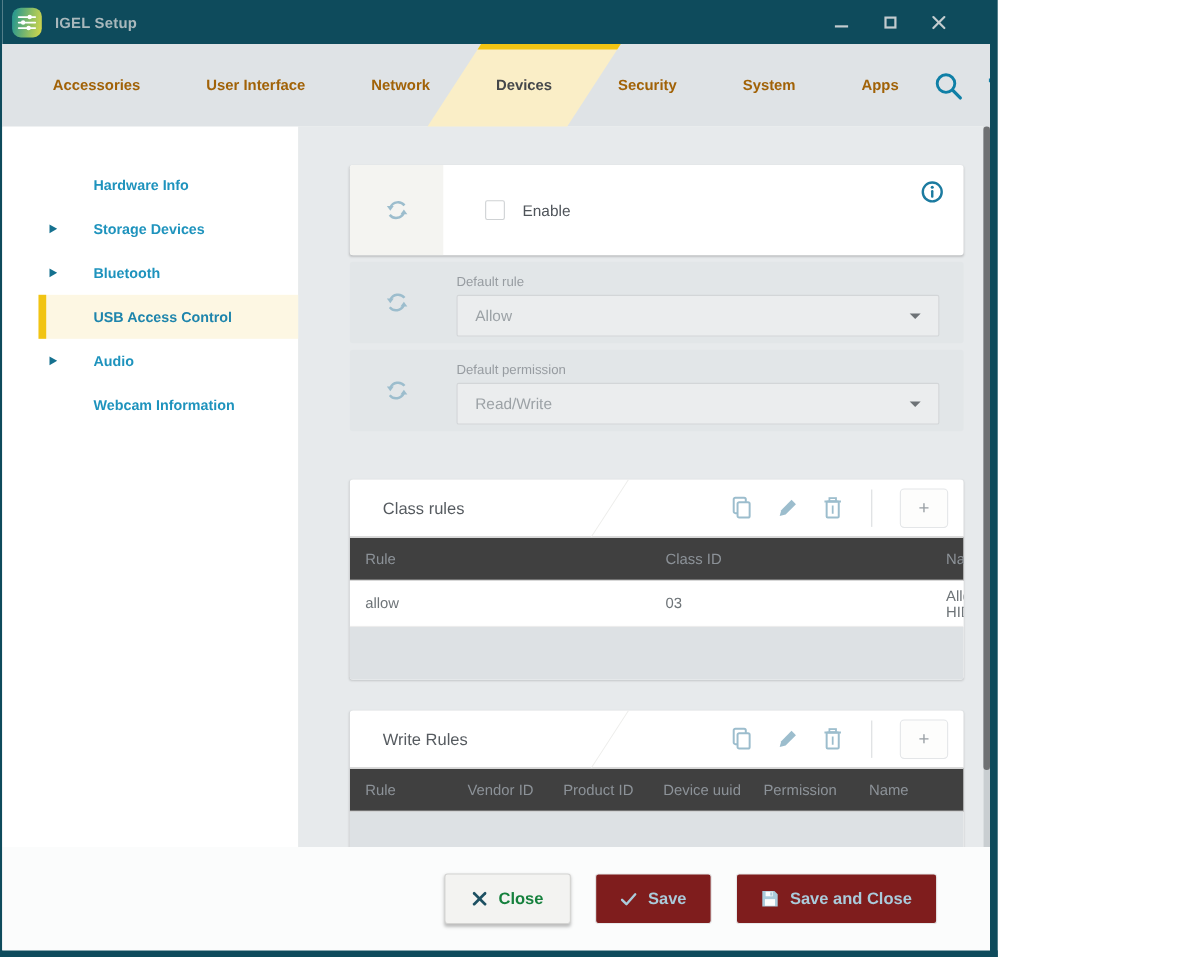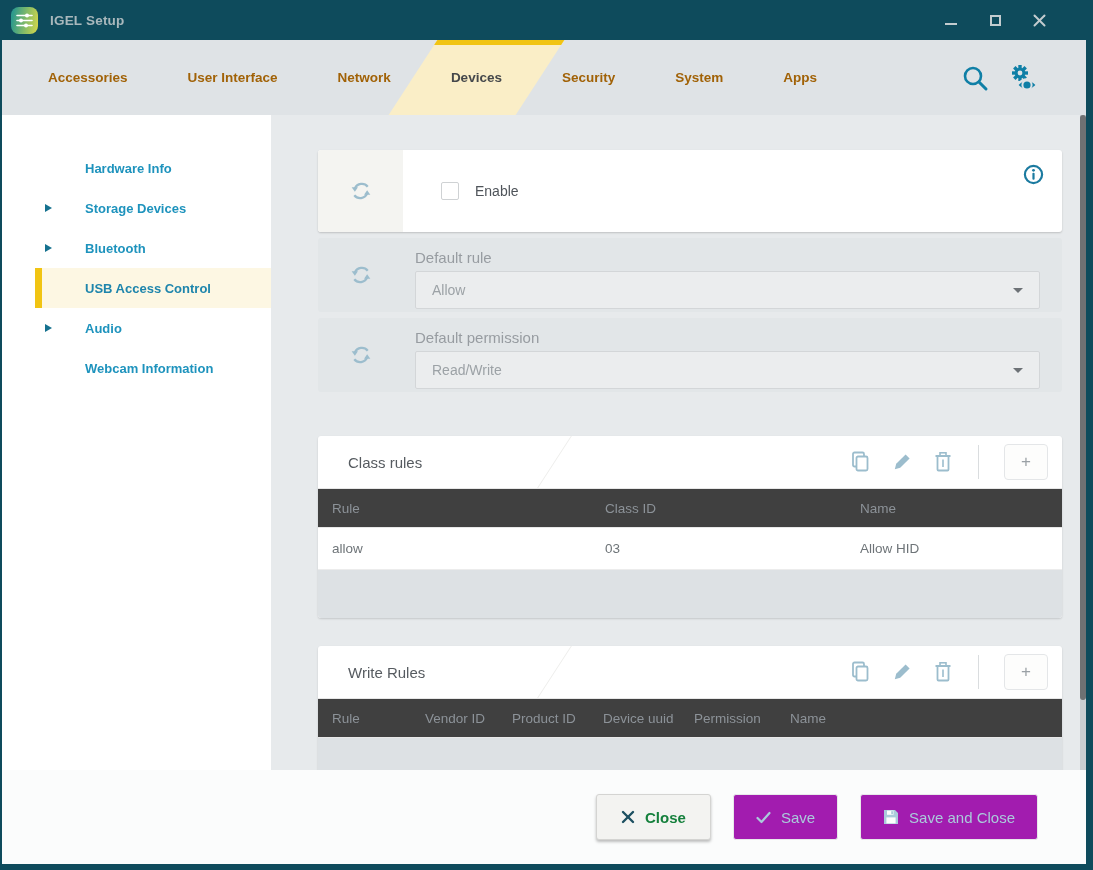--- a/index.html
+++ b/index.html
@@ -1,20 +1,20 @@
 <!DOCTYPE html>
 <html><head>
 <meta charset="utf-8">
 <style>
   * { margin:0; padding:0; box-sizing:border-box; }
   html,body { background:#fff; }
   body { font-family:"Liberation Sans","DejaVu Sans",sans-serif; }
 
   .window{
-    position:relative; width:1093px; height:870px; overflow:hidden;
+    position:relative; width:907px; height:870px; overflow:hidden;
     border-left:2px solid #0E4B5C; border-right:7px solid #0E4B5C; border-bottom:6px solid #0E4B5C;
     display:flex; flex-direction:column; background:#fff;
   }
 
   
   .titlebar{ height:40px; background:#0E4B5C; display:flex; align-items:center; padding-left:9px; flex:0 0 auto; }
   .logo{ width:27px; height:27px; border-radius:8px; background:linear-gradient(100deg,#2E9A8C 10%,#8FBF63 60%,#D8D84A 100%); display:flex; align-items:center; justify-content:center; }
   .logo svg{ display:block; }
   .app-title{ color:#A9B8BC; font-size:13.5px; font-weight:bold; margin-left:12px; letter-spacing:.2px; }
   .win-controls{ margin-left:auto; display:flex; align-items:center; gap:30px; padding-right:40px; }
@@ -51,21 +51,21 @@
   .sync-col{ width:85px; background:#F4F4F1; display:flex; align-items:center; justify-content:center; flex:0 0 auto; }
   .enable-body{ display:flex; align-items:center; padding-left:38px; }
   .checkbox{ width:18px; height:18px; background:#fff; border:1px solid #CFD2D4; border-radius:2px; cursor:pointer; }
   .enable-label{ color:#4F545A; font-size:14px; margin-left:16px; }
   .info-btn{ position:absolute; top:14px; right:18px; cursor:pointer; display:flex; }
 
   
   .field-row{ margin-top:6px; height:74px; background:#E2E6E8; border-radius:3px; display:flex; overflow:hidden; }
   .field-row .sync-col{ background:transparent; }
   .field-box{ flex:1 1 auto; padding:11px 22px 0 12px; }
-  .field-label{ color:#979CA1; font-size:15px; }
+  .field-label{ color:#979CA1; font-size:12px; }
   .select{ position:relative; margin-top:5px; height:38px; background:#EBEDEE; border:1px solid #D3D6D8; border-radius:2px; display:flex; align-items:center; padding:0 16px; }
   .select-value{ color:#9CA2A6; font-size:14px; }
   .caret{ position:absolute; right:16px; top:16px; width:0; height:0; border-left:5px solid transparent; border-right:5px solid transparent; border-top:5.5px solid #6D7276; }
 
   
   .rule-card{ background:#fff; border-radius:3px; box-shadow:0 1px 2px rgba(0,0,0,.15); overflow:hidden; }
   .card-class{ margin-top:44px; }
   .card-device{ margin-top:28px; height:131px; }
   .card-head{ position:relative; height:52px; display:flex; align-items:center; padding:0 14px 0 30px; }
   .card-head::before{ content:""; position:absolute; left:196px; top:0; bottom:0; width:40px; border-right:1px solid #EDEDEB; transform:skewX(-33deg); }
@@ -85,21 +85,21 @@
   .tempty-tall{ height:60px; }
 
   
   .scrollbar{ width:6px; background:#C9CED1; flex:0 0 auto; position:relative; }
   .scroll-thumb{ position:absolute; top:0; left:0; right:0; height:585px; background:#6F7173; border-radius:3px; }
 
   
   .footer{ height:94px; background:#FBFCFC; flex:0 0 auto; display:flex; align-items:center; justify-content:flex-end; gap:22px; padding-right:48px; }
   .btn{ height:46px; display:flex; align-items:center; gap:10px; font-size:15px; border-radius:3px; cursor:pointer; }
   .btn-close{ background:#F3F3F1; border:1px solid #D4D4D2; box-shadow:0 2px 3px rgba(0,0,0,.25); color:#15803d; font-weight:bold; padding:0 24px; }
-  .btn-disabled{ background:#a21caf; border:1px solid #E7E9EA; color:#AACBDB; padding:0 22px; cursor:default; }
+  .btn-disabled{ background:#7f1d1d; border:1px solid #E7E9EA; color:#AACBDB; padding:0 22px; cursor:default;font-weight:bold; }
 </style>
 </head>
 <body>
 
 <div class="window">
 
   <div class="titlebar">
     <span class="logo">
       <svg width="19" height="19" viewBox="0 0 19 19">
         <g stroke="#ffffff" stroke-width="1.6" stroke-linecap="round">

